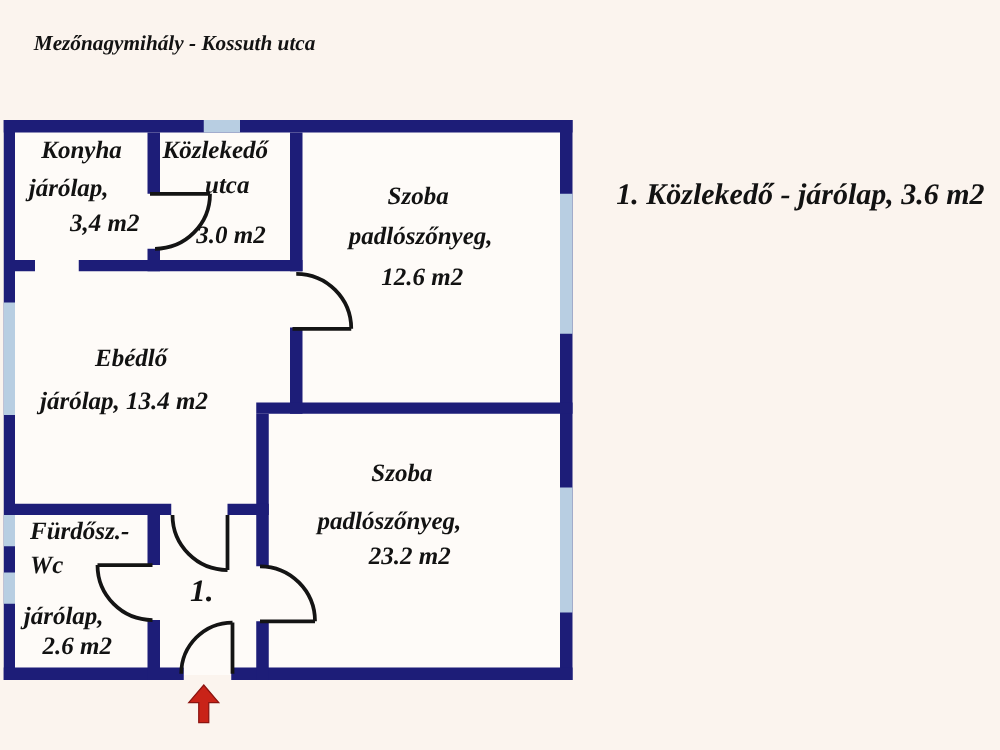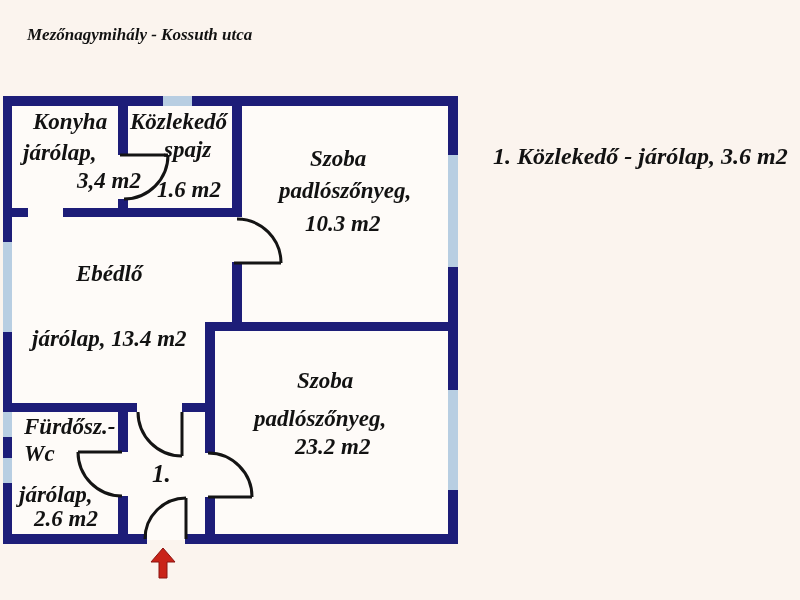--- a/index.html
+++ b/index.html
@@ -10,21 +10,21 @@
   body{
     width:800px;height:600px;position:relative;overflow:hidden;
     background:var(--background);
     font-family:"Liberation Serif","DejaVu Serif",serif;
     color:var(--text);
   }
   .wall{position:absolute;background:var(--wall);}
   .window{position:absolute;background:var(--window);}
   .label{
     position:absolute;font-weight:bold;font-style:italic;
-    font-size:23px;line-height:1.05;white-space:nowrap;color:var(--text);
+    font-size:20px;line-height:1.05;white-space:nowrap;color:var(--text);
   }
   .title{font-size:17px;}
   .note{font-size:24px;}
   #floor-interior{position:absolute;background:var(--floor);}
   svg{position:absolute;left:0;top:0;}
   .doorline{fill:none;stroke:var(--door-line);stroke-width:3;}
   .arrowshape{fill:var(--arrow);stroke:#8b1410;stroke-width:1;}
 </style>
 </head>
 <body>
@@ -72,32 +72,32 @@
   <path class="doorline" d="M78,452 A44,44 0 0 0 122,496"></path>
   <path class="doorline" d="M208,497 L252,497"></path>
   <path class="doorline" d="M208,453 A44,44 0 0 1 252,497"></path>
   <path class="doorline" d="M186,498 L186,539"></path>
   <path class="doorline" d="M145,539 A41,41 0 0 1 186,498"></path>
   <path class="arrowshape" d="M163,548 L175,562 L167,562 L167,578 L159,578 L159,562 L151,562 Z"></path>
 </svg>
 
 <div class="label" style="left:33px;top:110px;">Konyha</div>
 <div class="label" style="left:23px;top:141px;">járólap,</div>
-<div class="label" style="left:77px;top:169px;text-align:right;">3,4 m2</div>
+<div class="label" style="left:56px;top:169px;text-align:right;">3,4 m2</div>
 
 <div class="label" style="left:130px;top:110px;">Közlekedő</div>
-<div class="label" style="left:164px;top:138px;">spajz</div>
-<div class="label" style="left:157px;top:178px;">1.6 m2</div>
+<div class="label" style="left:164px;top:138px;">utca</div>
+<div class="label" style="left:157px;top:178px;">3.0 m2</div>
 
 <div class="label" style="left:310px;top:147px;">Szoba</div>
 <div class="label" style="left:279px;top:179px;">padlószőnyeg,</div>
-<div class="label" style="left:305px;top:212px;">10.3 m2</div>
+<div class="label" style="left:305px;top:212px;">12.6 m2</div>
 
-<div class="label" style="left:76px;top:262px;">Ebédlő</div>
-<div class="label" style="left:32px;top:311px;margin-top:16px;">járólap, 13.4 m2</div>
+<div class="label" style="left:76px;top:277px;">Ebédlő</div>
+<div class="label" style="left:32px;top:311px;">járólap, 13.4 m2</div>
 
 <div class="label" style="left:297px;top:369px;">Szoba</div>
 <div class="label" style="left:254px;top:407px;">padlószőnyeg,</div>
 <div class="label" style="left:295px;top:435px;">23.2 m2</div>
 
 <div class="label" style="left:24px;top:415px;font-style:italic;">Fürdősz.-</div>
 <div class="label" style="left:24px;top:442px;text-align:center;">Wc</div>
 <div class="label" style="left:19px;top:483px;">járólap,</div>
 <div class="label" style="left:34px;top:507px;">2.6 m2</div>
 

